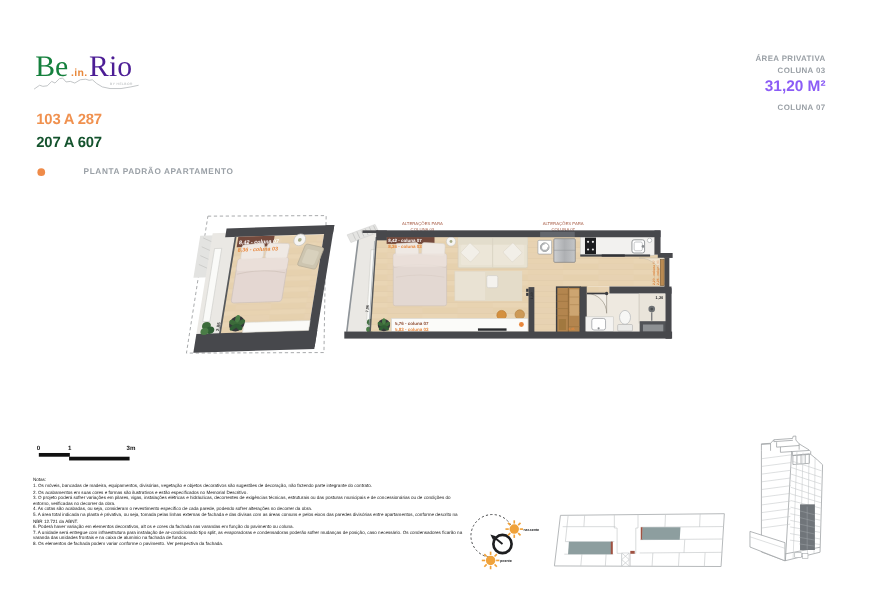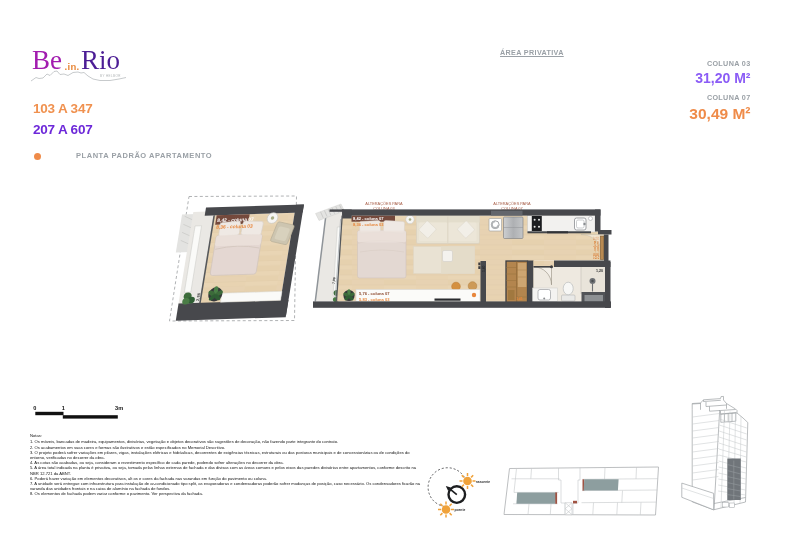--- a/index.html
+++ b/index.html
@@ -5,45 +5,44 @@
   html,body{margin:0;padding:0;background:#fff;}
   #page{position:relative;width:800px;height:549px;background:#fff;overflow:hidden;
         font-family:"Liberation Sans", sans-serif;}
   .abs{position:absolute;}
 </style>
 </head>
 <body>
 <div id="page">
 
 <div class="abs" style="left:32px;top:45px;width:200px;height:45px;">
-  <span style="font-family:'Liberation Serif',serif;font-size:27px;color:#a21caf;position:absolute;left:0;top:0;">Be</span>
+  <span style="font-family:'Liberation Serif',serif;font-size:27px;color:#15803d;position:absolute;left:0;top:0;">Be</span>
   <span style="font-family:'Liberation Sans',sans-serif;font-size:9.5px;font-weight:bold;color:#e8883b;position:absolute;left:32.5px;top:15.5px;letter-spacing:.3px;text-align:center;">.in.</span>
   <span style="font-family:'Liberation Serif',serif;font-size:27px;color:#4c1d95;position:absolute;left:49px;top:0;">Rio</span>
   <span style="font-size:3px;color:#b0b4b6;position:absolute;left:68px;top:28.5px;letter-spacing:.4px;">BY HELBOR</span>
 </div>
 
 <svg class="abs" style="left:30px;top:66px;" width="100" height="18" viewBox="0 0 100 18">
   <path d="M 1,15 L 6,11.5 L 9,12.5 L 13,12 L 17,8 L 20,9.5 L 24,5.5 L 27,5 L 30,8.5 L 34,8 L 38,9.5 L 43,6.5 L 48,6 L 51,7 L 54,6.5 L 58,10 L 63,13 L 70,14.5 L 80,14.5 L 89,13 L 96,11.5" fill="none" stroke="#b9bdbf" stroke-width="0.8"></path>
 </svg>
 
-<div class="abs" style="left:33px;top:101.8px;font-size:13.5px;font-weight:bold;color:#f0914f;letter-spacing:-0.2px;line-height:13.5px;">103 A 347</div>
-<div class="abs" style="left:33px;top:122.5px;font-size:13.5px;font-weight:bold;color:#6d28d9;letter-spacing:-0.2px;line-height:13.5px;">207 A 607</div>
+<div class="abs" style="left:33px;top:101.8px;font-size:13.5px;font-weight:bold;color:#f0914f;letter-spacing:-0.2px;line-height:13.5px;">103 A 287</div>
+<div class="abs" style="left:33px;top:122.5px;font-size:13.5px;font-weight:bold;color:#14532d;letter-spacing:-0.2px;line-height:13.5px;">207 A 607</div>
 
 <div class="abs" style="left:33.5px;top:153.3px;width:7.2px;height:7.2px;border-radius:50%;background:#ef8b49;"></div>
 
 <div class="abs" style="left:48px;top:151.7px;font-size:7.5px;font-weight:bold;color:#9aa0a6;letter-spacing:.55px;line-height:7.5px;margin-left:28px;">PLANTA PADRÃO APARTAMENTO</div>
 
-<div class="abs" style="right:49.5px;top:49px;font-size:7.2px;font-weight:bold;color:#9aa0a6;letter-spacing:.35px;line-height:7.2px;left:500px;text-decoration:underline;">ÁREA PRIVATIVA</div>
+<div class="abs" style="right:49.5px;top:49px;font-size:7.2px;font-weight:bold;color:#9aa0a6;letter-spacing:.35px;line-height:7.2px;text-align:right;left:500px;">ÁREA PRIVATIVA</div>
 <div class="abs" style="right:49.5px;top:59.8px;font-size:7.2px;font-weight:bold;color:#9aa0a6;letter-spacing:.35px;line-height:7.2px;text-align:right;left:500px;">COLUNA 03</div>
 
 <div class="abs" style="right:49.5px;top:70.8px;font-size:14px;font-weight:bold;color:#8b5cf6;line-height:15.5px;text-align:right;left:508px;">31,20 M²</div>
 
 <div class="abs" style="right:49.5px;top:93.6px;font-size:7.2px;font-weight:bold;color:#9aa0a6;letter-spacing:.35px;line-height:7.2px;text-align:right;left:500px;">COLUNA 07</div>
 
-<div class="abs" style="right:49.5px;top:106.2px;font-size:15.5px;font-weight:bold;color:#ef8b49;line-height:15.5px;text-align:right;left:500px;">30,49 M²</div>
 
 <svg class="abs" style="left:0;top:0;" width="800" height="549" viewBox="0 0 800 549">
   <defs>
     <pattern id="wood" width="64" height="10" patternUnits="userSpaceOnUse">
       <rect width="64" height="10" fill="#e8d3b1"></rect>
       <rect y="0" width="64" height="5" fill="#e6d1ae"></rect>
       <rect x="0" y="5" width="32" height="5" fill="#e9d5b4"></rect>
       <rect x="32" y="0" width="32" height="5" fill="#e7d2b2"></rect>
       <line x1="0" y1="5" x2="64" y2="5" stroke="#ddc9a8" stroke-width="0.4"></line>
       <line x1="0" y1="10" x2="64" y2="10" stroke="#ddc9a8" stroke-width="0.4"></line>

